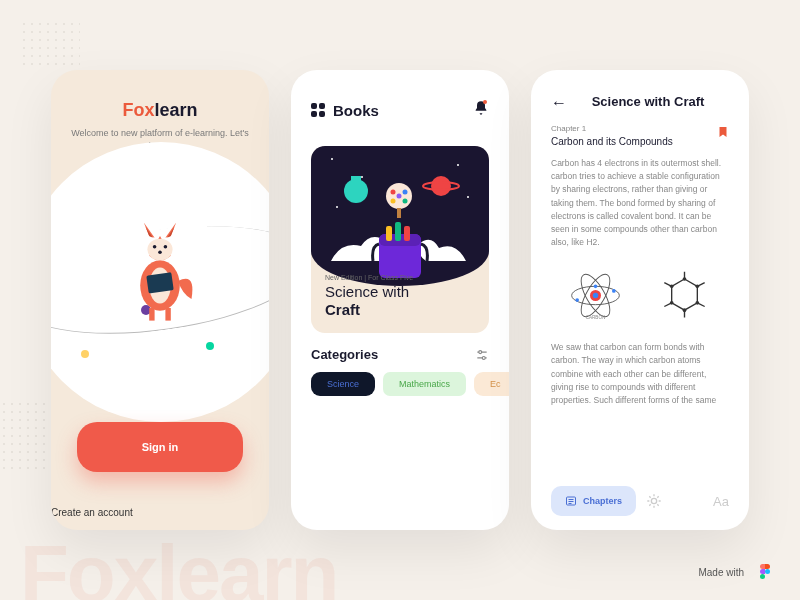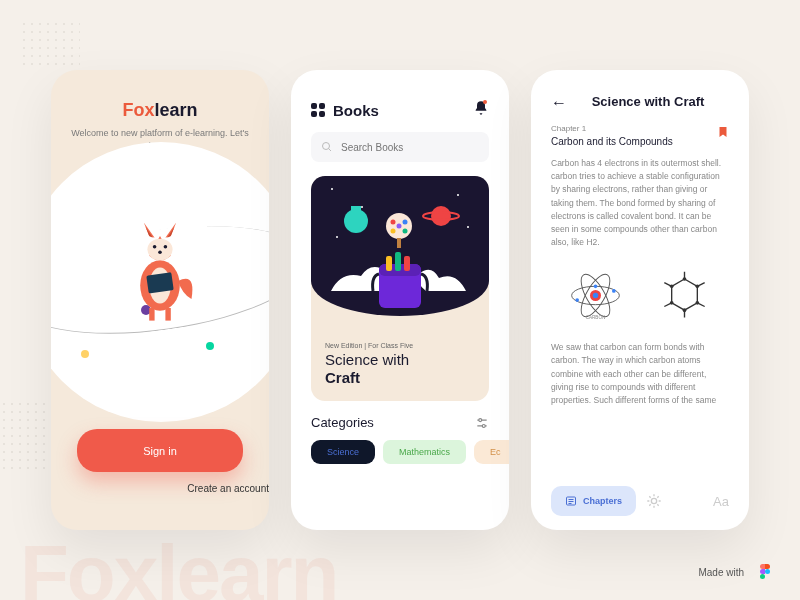--- a/index.html
+++ b/index.html
@@ -26,42 +26,42 @@
 .brand-dark { color: #1a1a2e; }
 .tagline { font-size: 9px; color: #7a7a7a; margin-top: 6px; line-height: 1.4; }
 .plane { position: absolute; top: 135px; left: 22px; color: #eb5a3c; }
 .globe { position: absolute; bottom: 108px; left: -30px; width: 280px; height: 280px; background: #fff; border-radius: 50%; }
 .orbit { position: absolute; bottom: 200px; left: -40px; width: 300px; height: 100px; border: 1px solid #bbb; border-radius: 50%; border-top: none; border-left: none; transform: rotate(-8deg); }
 .dot { position: absolute; width: 10px; height: 10px; border-radius: 50%; }
 .dot1 { background: #6b3fa0; bottom: 215px; left: 90px; }
 .dot2 { background: #ffd166; bottom: 172px; left: 30px; width: 8px; height: 8px; }
 .dot3 { background: #06d6a0; bottom: 180px; right: 55px; width: 8px; height: 8px; }
 .fox { position: absolute; top: 148px; left: 50%; transform: translateX(-50%); width: 90px; }
-.signin { position: absolute; bottom: 58px; left: 26px; right: 26px; height: 43px; background: #f05a4a; border-radius: 20px; color: #fff; font-size: 11px; font-weight: 400; display: flex; align-items: center; justify-content: center; box-shadow: 0 10px 20px rgba(240,90,74,.35); }
-.create { position: absolute; bottom: 36px; left: 0; right: 0; text-align: right; font-size: 10px; color: #333; }
+.signin { position: absolute; bottom: 58px; left: 26px; right: 26px; height: 50px; background: #f05a4a; border-radius: 20px; color: #fff; font-size: 11px; font-weight: 700; display: flex; align-items: center; justify-content: center; box-shadow: 0 10px 20px rgba(240,90,74,.35); }
+.create { position: absolute; bottom: 12px; left: 0; right: 0; text-align: left; font-size: 10px; color: #333; }
 
 
 .p2-head { display: flex; align-items: center; justify-content: space-between; padding: 30px 20px 12px; }
 .p2-title { display: flex; align-items: center; gap: 8px; }
 .grid-icon { width: 14px; height: 14px; display: grid; grid-template: 1fr 1fr / 1fr 1fr; gap: 2px; }
 .grid-icon span { background: #1a1a2e; border-radius: 2px; }
 .books-t { font-size: 15px; font-weight: 800; color: #1a1a2e; }
 .bell { position: relative; }
 .bell-dot { position: absolute; top: 0; right: 2px; width: 4px; height: 4px; background: #eb5a3c; border-radius: 50%; }
 .search { margin: 0 20px; height: 30px; background: #f6f6f8; border-radius: 8px; display: flex; align-items: center; padding: 0 10px; gap: 8px; }
 .search input { border: none; background: none; outline: none; font-size: 10px; color: #999; flex: 1; }
-.card { margin: 14px 20px 0; border-radius: 14px; overflow: hidden; background: #f5e9db; height: 225px; position: relative; }
+.card { margin: 14px 20px 0; border-radius: 14px; overflow: hidden; background: #f5e9db; height: 187px; position: relative; }
 .card-art { height: 140px; background: linear-gradient(#1a1530 0%, #1a1530 100%); position: relative; overflow: hidden; border-radius: 14px 14px 60% 60% / 14px 14px 30% 30%; }
 .star { position: absolute; background: #fff; border-radius: 50%; }
 .card-text { position: absolute; bottom: 14px; left: 14px; }
 .edition { font-size: 7px; color: #666; }
 .card-title { font-size: 15px; color: #1a1a2e; margin-top: 2px; line-height: 1.2; }
 .card-title b { font-weight: 800; }
 .cats { padding: 14px 20px 0; display: flex; align-items: center; justify-content: space-between; }
-.cats-t { font-size: 13px; font-weight: 400; color: #1a1a2e; }
+.cats-t { font-size: 13px; font-weight: 700; color: #1a1a2e; }
 .pills { display: flex; gap: 8px; padding: 10px 0 0 20px; overflow: hidden; }
 .pill { padding: 7px 16px; border-radius: 9px; font-size: 9px; font-weight: 500; white-space: nowrap; }
 .pill-sci { background: #0f172a; color: #4a6fd4; text-align: center; }
 .pill-math { background: #dcf5dc; color: #4aa84a; border-radius: 7px; }
 .pill-ec { background: #fbe9d6; color: #d4924a; }
 
 
 .p3-head { display: flex; align-items: center; padding: 22px 20px 14px; gap: 16px; }
 .back { font-size: 16px; color: #1a1a2e; }
 .p3-title { font-size: 13px; font-weight: 800; color: #1a1a2e; flex: 1; text-align: center; margin-right: 16px; }
@@ -130,27 +130,20 @@
             <span></span>
           </div>
         <div class="books-t">Books</div>
       </div>
       <div class="bell">
         <svg width="16" height="16" viewBox="0 0 24 24">
             <path fill="#1a1a2e" d="M12 2a6 6 0 00-6 6v4l-2 3v1h16v-1l-2-3V8a6 6 0 00-6-6zm0 20a2 2 0 002-2h-4a2 2 0 002 2z"></path>
           </svg>
         <div class="bell-dot"></div>
       </div>
-    </div>
-    <div class="search">
-      <svg width="12" height="12" viewBox="0 0 24 24">
-          <circle cx="10" cy="10" r="7" fill="none" stroke="#bbb" stroke-width="2"></circle>
-          <line x1="15" y1="15" x2="20" y2="20" stroke="#bbb" stroke-width="2"></line>
-        </svg>
-      <input placeholder="Search Books" style="">
     </div>
     <div class="card">
       <div class="card-art">
         <div class="star" style="top:12px;left:20px;width:2px;height:2px"></div>
         <div class="star" style="top:30px;left:50px;width:2px;height:2px"></div>
         <div class="star" style="top:18px;right:30px;width:2px;height:2px"></div>
         <div class="star" style="top:50px;right:20px;width:2px;height:2px"></div>
         <div class="star" style="top:60px;left:25px;width:2px;height:2px"></div>
         <svg width="100%" height="100%" viewBox="0 0 178 140" style="position:absolute;top:0;left:0">
           <path d="M20 115 Q30 95 50 100 Q60 85 75 95 Q80 105 70 115 Z" fill="#fff"></path>

